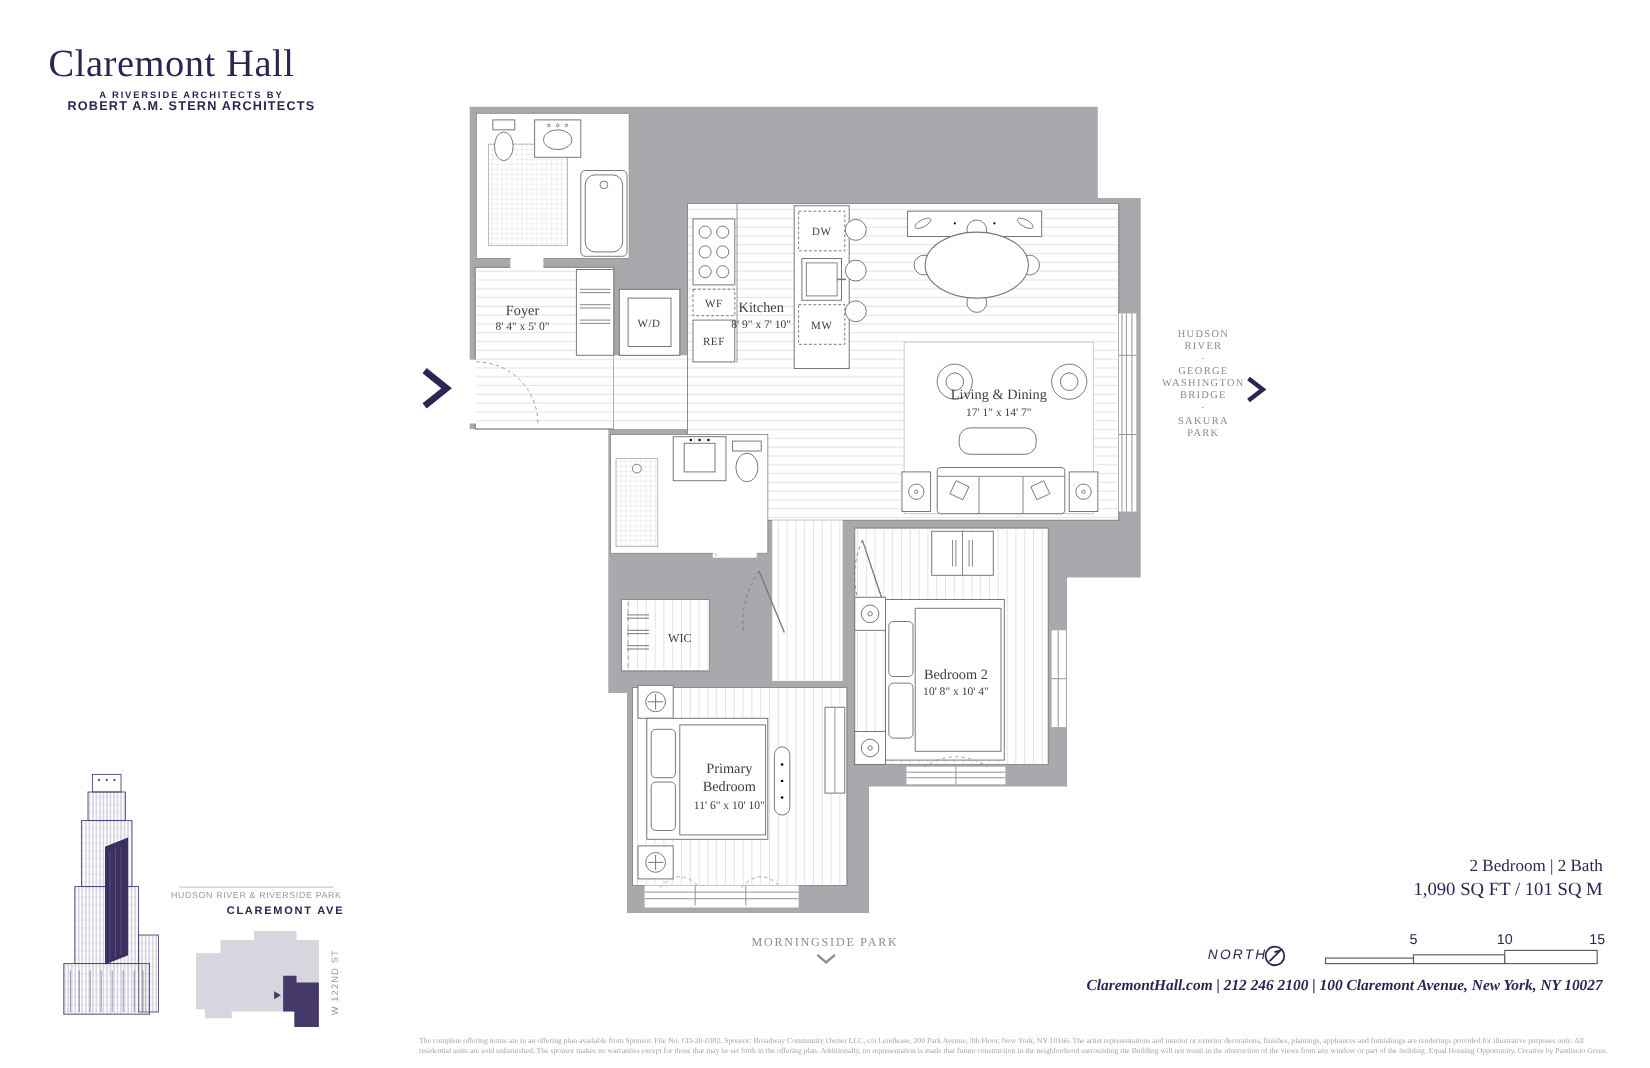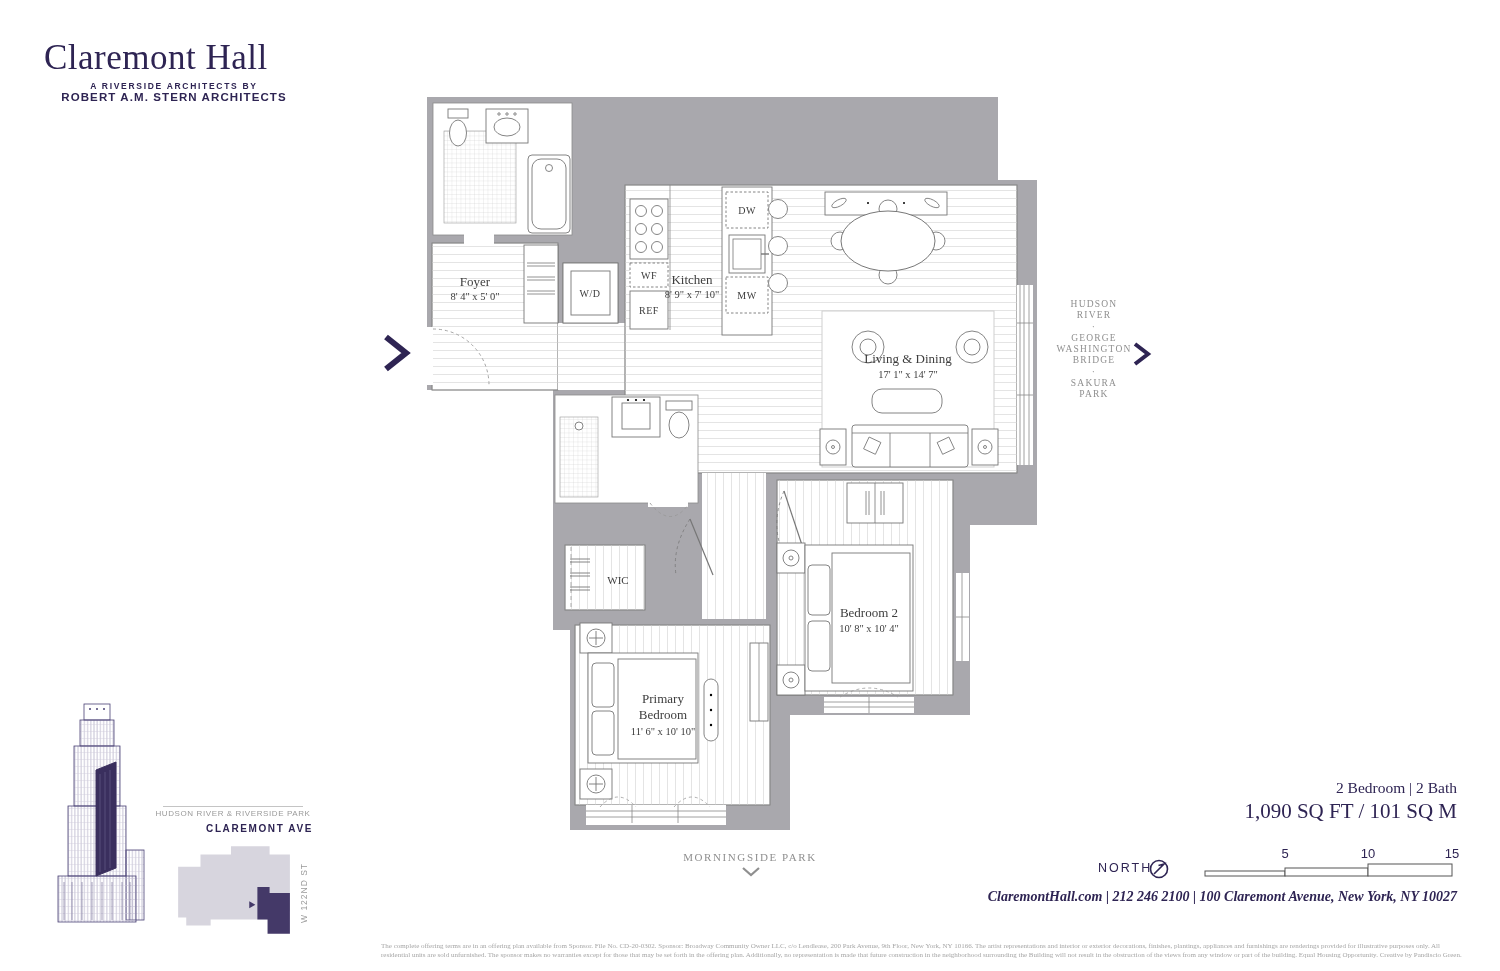--- a/index.html
+++ b/index.html
@@ -15,23 +15,23 @@
   .logo-tag2{left:44px;top:91px;width:260px;text-align:center;font-size:11.5px;font-weight:bold;
              letter-spacing:1.1px;color:#2e2453;}
   
   .view-right{left:1054px;top:299px;width:80px;text-align:center;color:#8f8f8f;
               font-size:9.5px;letter-spacing:1.2px;line-height:11.3px;}
   .south-label{left:650px;top:851px;width:200px;text-align:center;color:#8f8f8f;
                font-size:11px;letter-spacing:1.6px;}
   
   .res-title{right:43px;top:733px;width:500px;text-align:right;font-size:29px;color:#2e2453;}
   .res-config{right:43px;top:779px;width:400px;text-align:right;font-size:15.5px;color:#2e2453;}
-  .res-area{right:43px;top:799px;width:400px;text-align:right;font-size:21px;color:#2e2453;}
+  .res-area{right:43px;top:799px;width:400px;text-align:right;font-size:17px;color:#2e2453;}
   .contact{right:43px;top:889px;width:600px;text-align:right;font-size:14px;font-weight:bold;color:#2e2453;font-style:italic;}
-  .north-label{left:1098px;top:861px;font-size:12.5px;letter-spacing:2px;color:#2e2453;}
+  .north-label{left:1098px;top:861px;font-size:12.5px;letter-spacing:2px;color:#2e2453;font-style:italic;}
   
   .map-line{left:163px;top:806px;width:140px;border-top:1px solid #c4c4c4;height:0;}
   .map-park{left:153px;top:809px;width:160px;text-align:center;font-size:8px;letter-spacing:.6px;color:#9a9a9a;}
   .map-ave{left:153px;top:823px;width:160px;text-align:right;font-size:10px;font-weight:bold;
            letter-spacing:1.6px;color:#2e2453;}
   .map-street{left:299px;top:845px;height:96px;color:#9a9a9a;font-size:8.5px;letter-spacing:1px;
               writing-mode:vertical-rl;transform:rotate(180deg);text-align:center;}
   
   .disclaimer{left:381px;top:908px;width:1097px;color:#a6a6a6;font-size:7px;line-height:9px;text-align:justify;margin-top:34px;}
   

